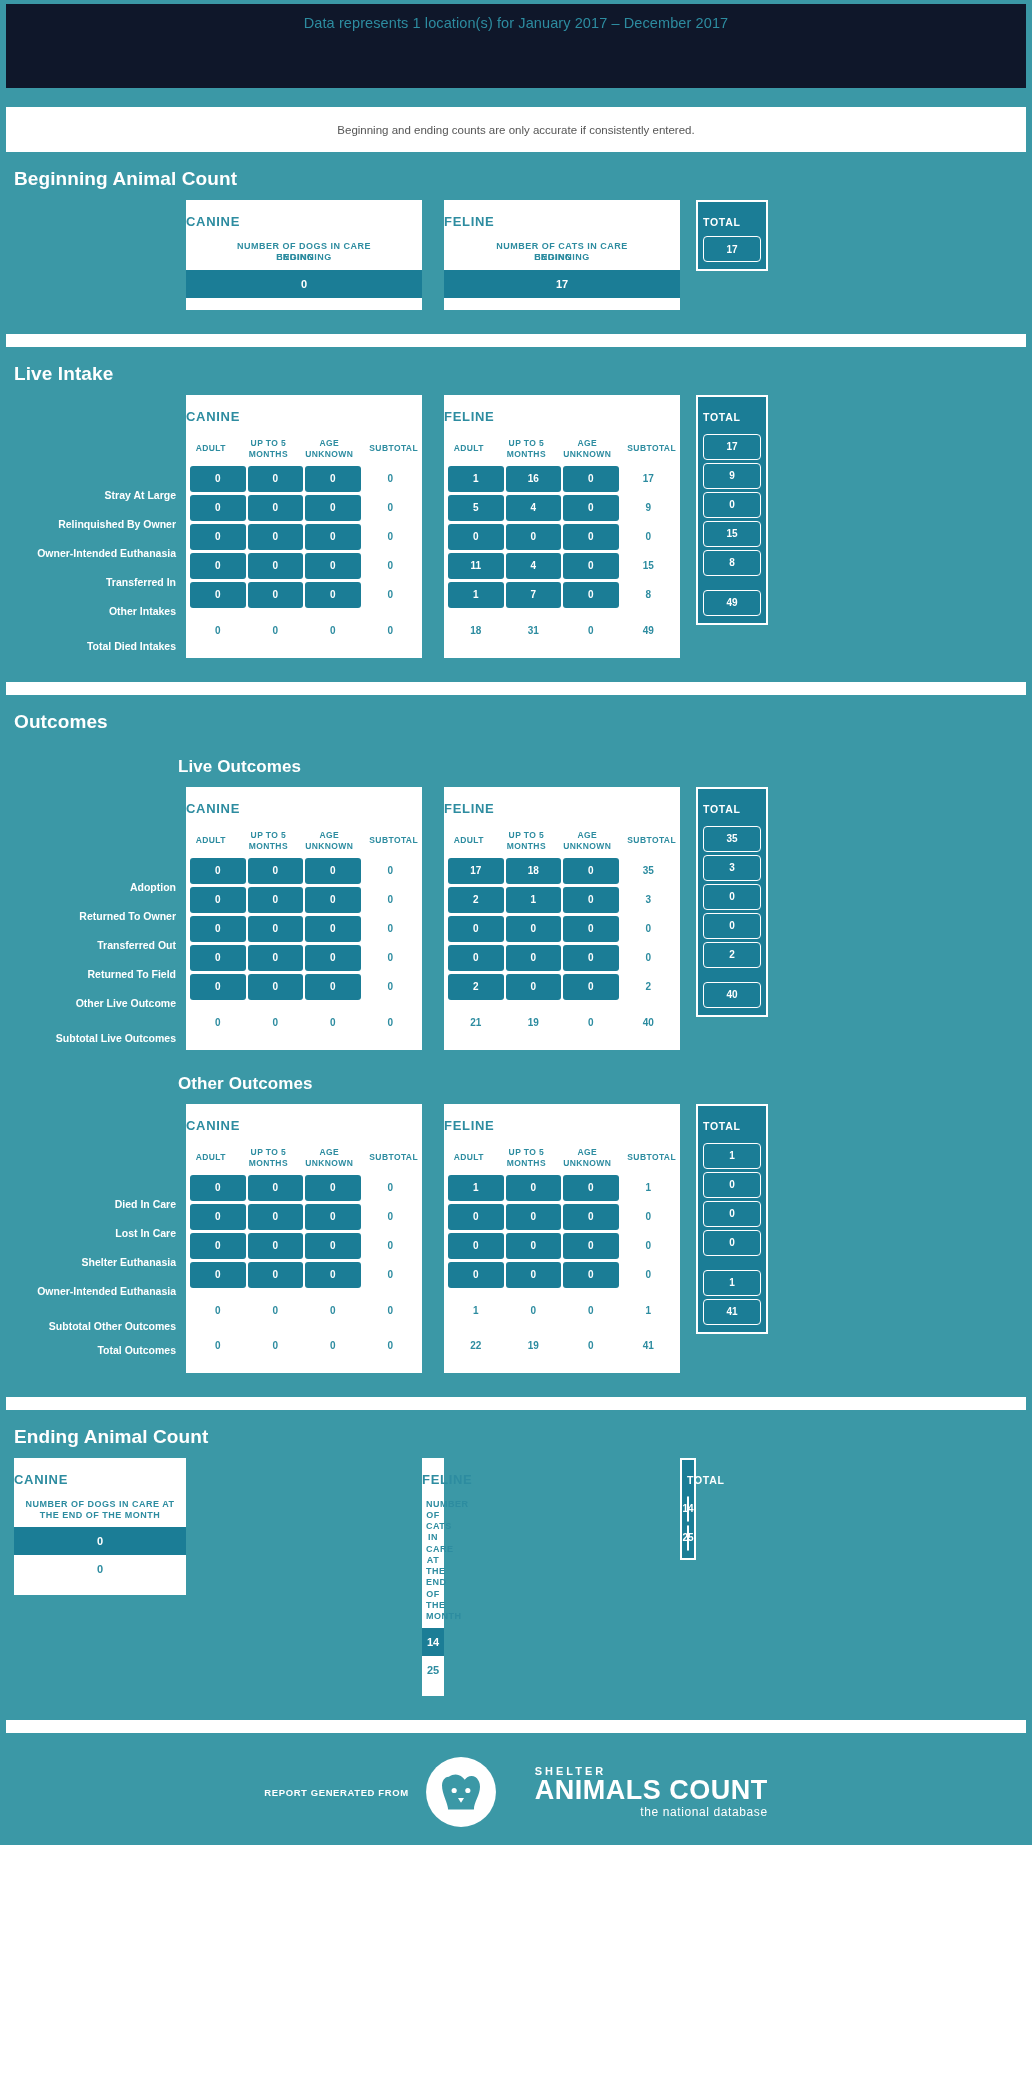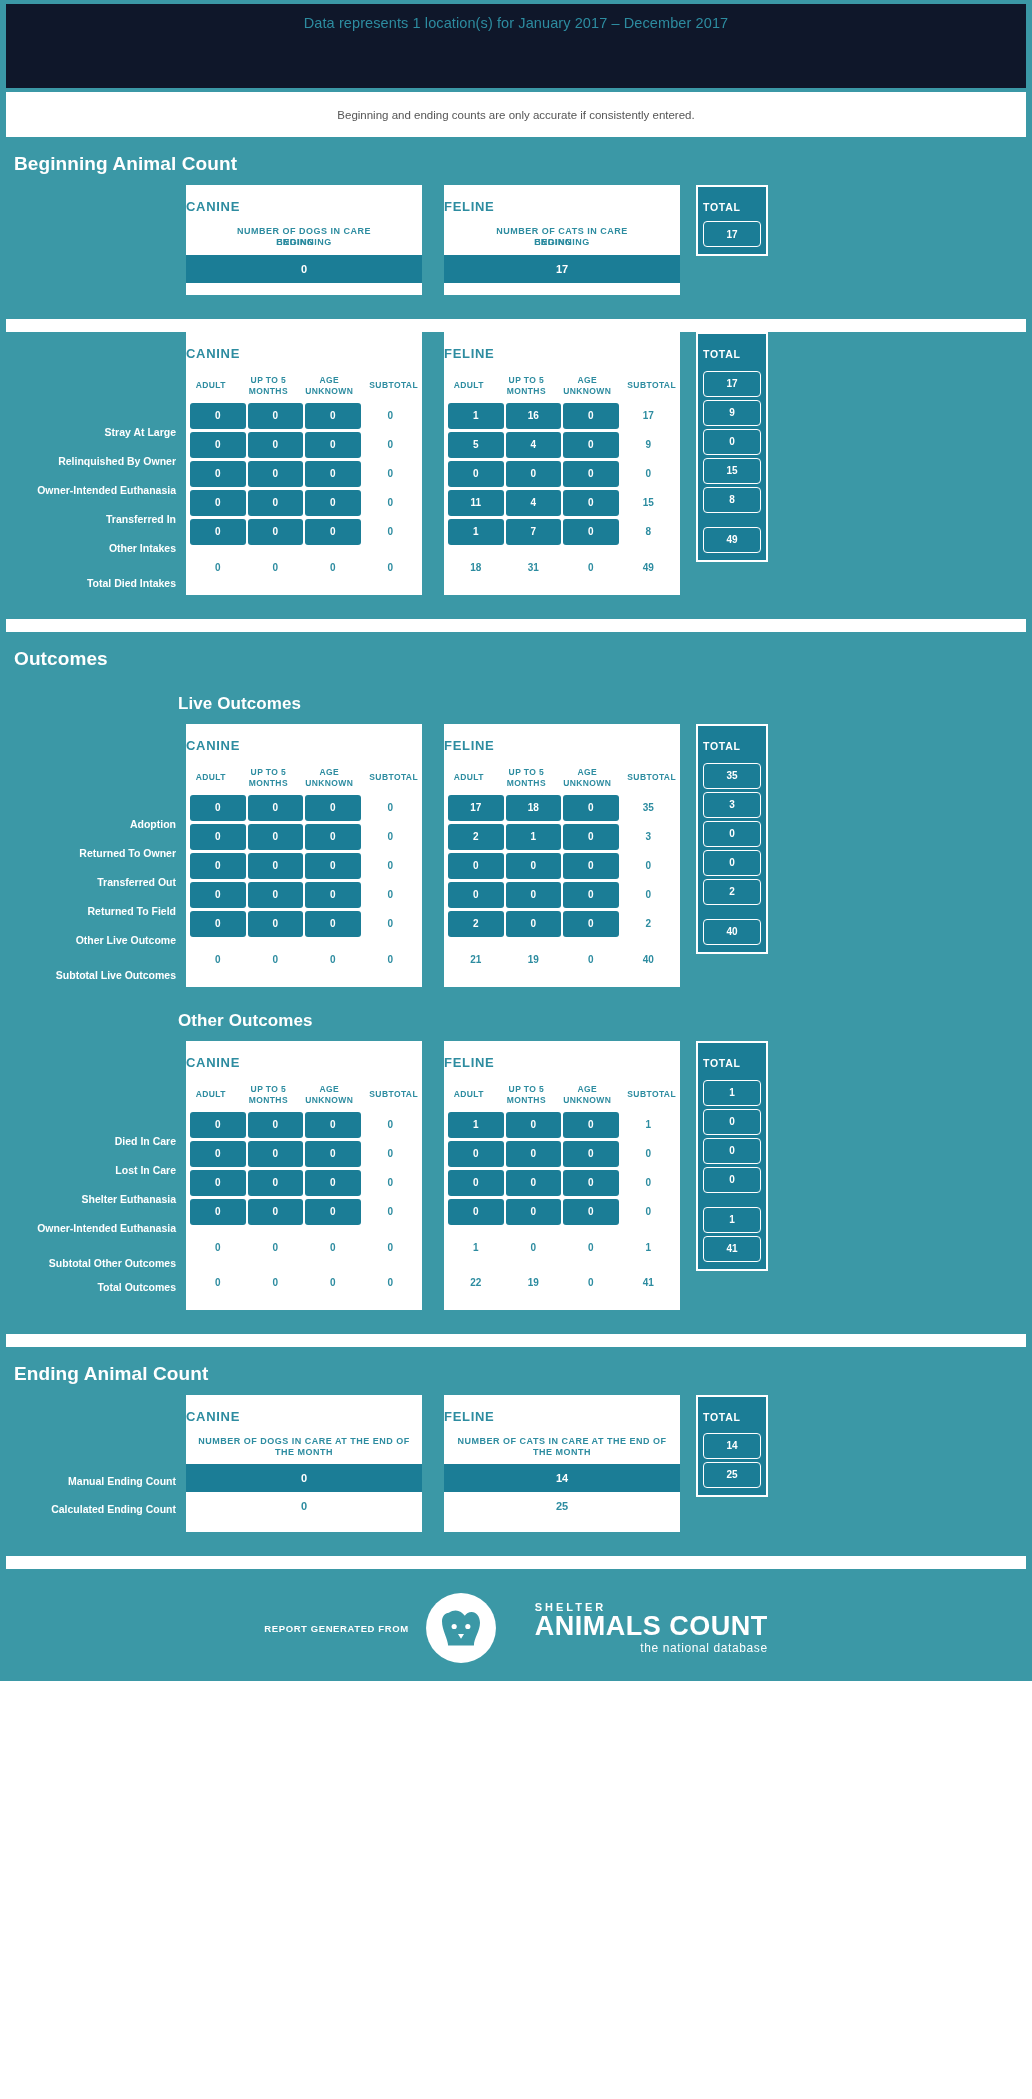--- a/index.html
+++ b/index.html
@@ -29,21 +29,21 @@
     justify-content:center;
     padding-top:11px;
   }
   .banner-text{
     color:#2d8ca0;
     font-size:14.5px;
     font-weight:400;
     letter-spacing:.1px;
   }
 
-  .note-wrap{ background:#3b98a6; padding:4px 6px 0 6px; }
+  .note-wrap{ background:#3b98a6; padding:19px 6px 0 6px; }
   .note{
     background:#ffffff;
     height:45px;
     display:flex;
     align-items:center;
     justify-content:center;
   }
   .note-text{
     color:#555555;
     font-size:11.5px;
@@ -327,20 +327,21 @@
       </div>
     </div>
   </div>
 
   <div class="gap"></div>
   <div class="spacer-white">
       <div></div>
     </div>
 
   <div class="section">
+    <div class="section-title">Live Intake</div>
     <div class="grid">
       <div class="labels" id="li-labels">
           <div class="lbl spacer" style="height: 86px;"></div>
           <div class="lbl">Stray At Large</div>
           <div class="lbl">Relinquished By Owner</div>
           <div class="lbl">Owner-Intended Euthanasia</div>
           <div class="lbl">Transferred In</div>
           <div class="lbl">Other Intakes</div>
           <div class="lbl spacer" style="height: 8px;"></div>
           <div class="lbl summary">Total Died Intakes</div>
@@ -719,25 +720,20 @@
   </div>
 
   <div class="gap"></div>
   <div class="spacer-white">
       <div></div>
     </div>
 
   <div class="section">
     <div class="section-title">Ending Animal Count</div>
     <div class="grid">
-      <div class="labels" id="en-labels">
-          <div class="lbl spacer" style="height: 72px;"></div>
-          <div class="lbl" style="height: 28px;">Manual Ending Count</div>
-          <div class="lbl" style="height: 28px;">Calculated Ending Count</div>
-        </div>
       <div class="card">
         <div class="species">CANINE</div>
         <div class="subhead">NUMBER OF DOGS IN CARE AT THE END OF THE MONTH</div>
         <div id="en-c">
             <div class="bigrow">0</div>
             <div class="bigrow plain">0</div>
           </div>
         <div class="card-foot"></div>
       </div>
       <div></div>

